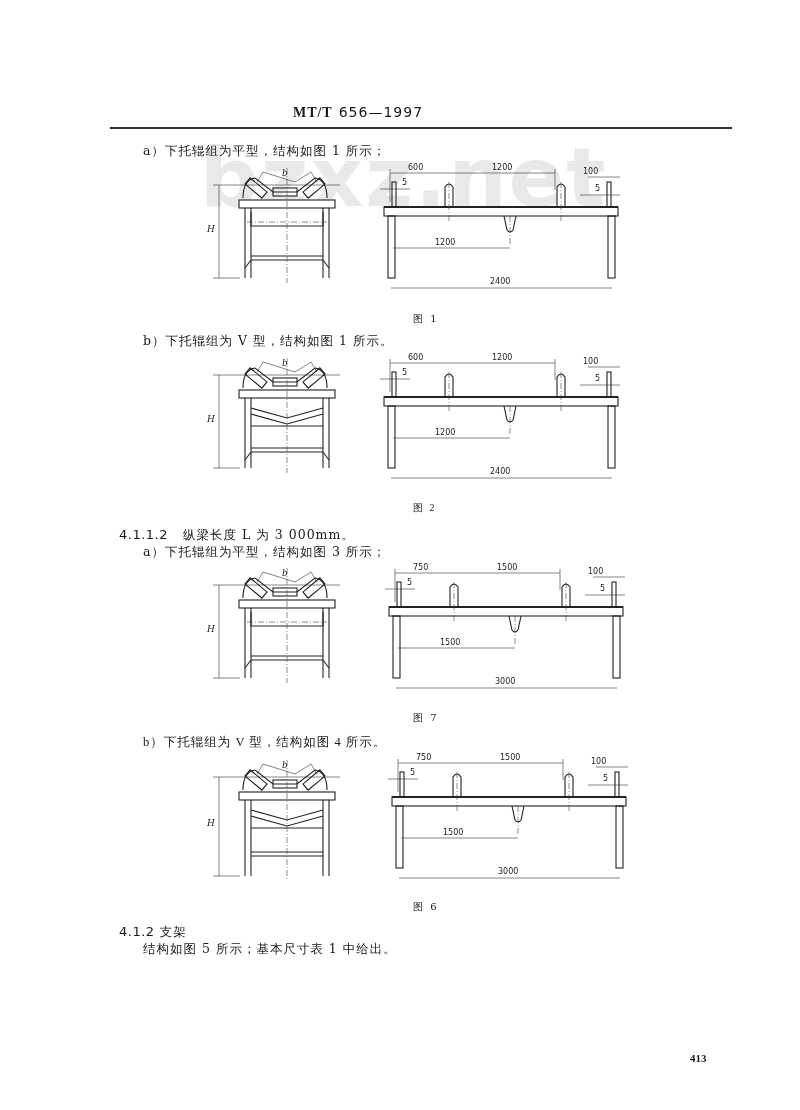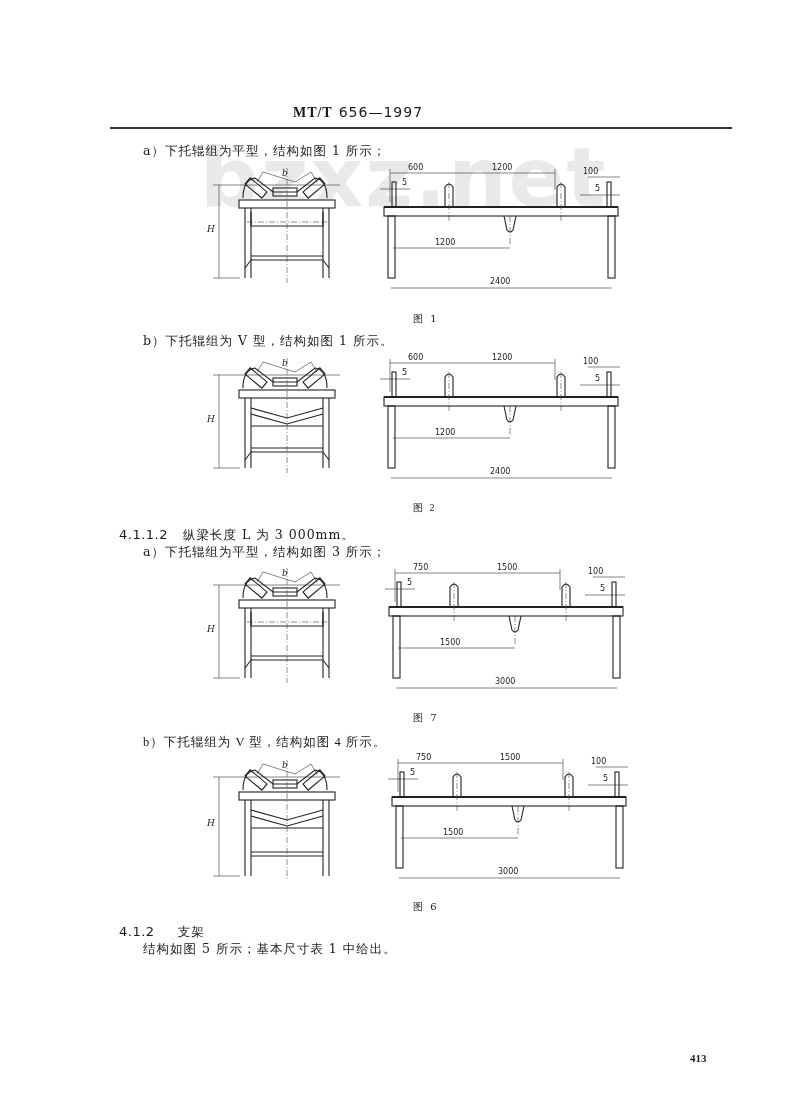--- a/index.html
+++ b/index.html
@@ -38,21 +38,21 @@
 <div class="abs line text-layer" style="left:143px; top:143px;text-align:center;">a）下托辊组为平型，结构如图 1 所示；</div>
 <div class="abs line text-layer" style="left:143px; top:333px;">b）下托辊组为 V 型，结构如图 1 所示。</div>
 <div class="abs text-layer" style="left:119px; top:524px;">
   <span class="sec">4.1.1.2</span>
   <span class="line" style="margin-left:10px;">纵梁长度 L 为 3 000mm。</span>
 </div>
 <div class="abs line text-layer" style="left:143px; top:544px;">a）下托辊组为平型，结构如图 3 所示；</div>
 <div class="abs line text-layer" style="left:143px; top:734px;font-family:Liberation Serif, serif;">b）下托辊组为 V 型，结构如图 4 所示。</div>
 <div class="abs text-layer" style="left:119px; top:921px;">
   <span class="sec">4.1.2</span>
-  <span class="line" style="margin-left:18px;">支架</span>
+  <span class="line" style="margin-left:0;">支架</span>
 </div>
 <div class="abs line text-layer" style="left:143px; top:941px;">结构如图 5 所示；基本尺寸表 1 中给出。</div>
 
 <div class="abs cap text-layer" style="left:413px; top:312px;">图 1</div>
 <div class="abs cap text-layer" style="left:413px; top:501px;font-family:Liberation Serif, serif;">图 2</div>
 <div class="abs cap text-layer" style="left:413px; top:711px;">图 7</div>
 <div class="abs cap text-layer" style="left:413px; top:900px;">图 6</div>
 
 <div class="abs pno text-layer" style="left:690px; top:1052px;font-weight:bold;">413</div>
 

